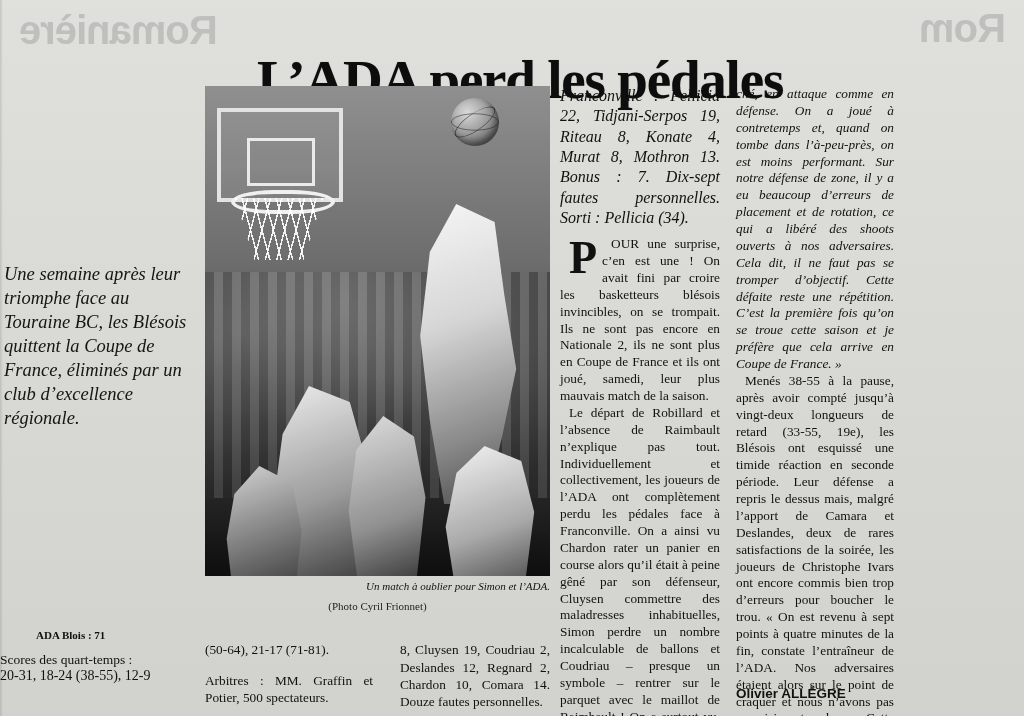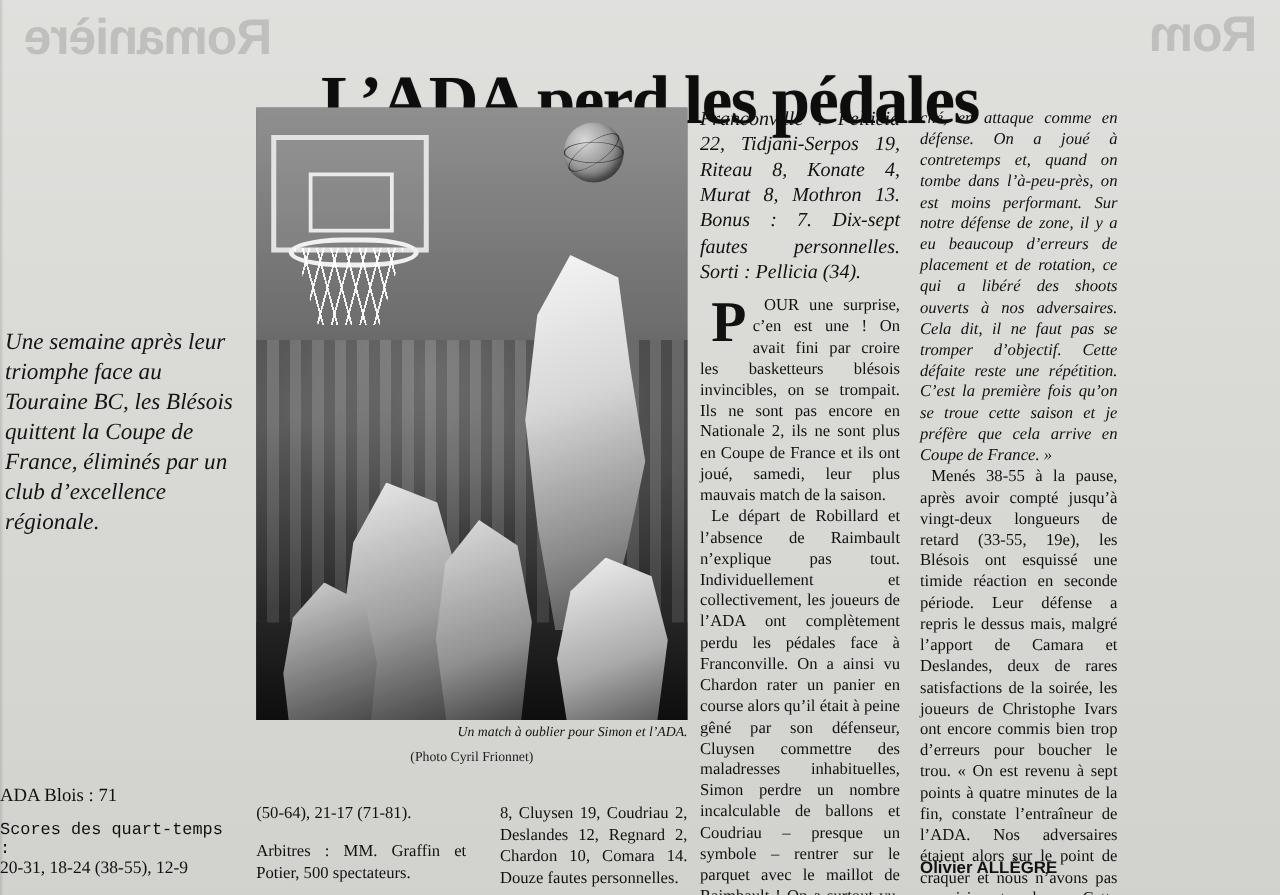--- a/index.html
+++ b/index.html
@@ -228,29 +228,30 @@
 
   
   .scorebox {
     position: absolute;
     left: 0px;
     top: 628px;
     width: 190px;
     font-family: "Liberation Sans", sans-serif;
   }
   .scorebox .team {
-    font-weight: normal;
-    font-size: 15px;
+    font-weight: bold;
+    font-size: 11px;
     line-height: 1.33;
     font-family: "Liberation Serif", serif;
+    padding-left: 36px;
   }
   .scorebox .qlabel {
     font-size: 13.5px;
     margin-top: 9px;
-    font-family: Liberation Mono, monospace;
+    font-family: Liberation Serif, serif;
   }
   .scorebox .qline {
     font-size: 14px;
     font-family: "Liberation Serif", serif;
   }
 
   .foot-col {
     position: absolute;
     font-size: 13.3px;
     line-height: 1.30;

